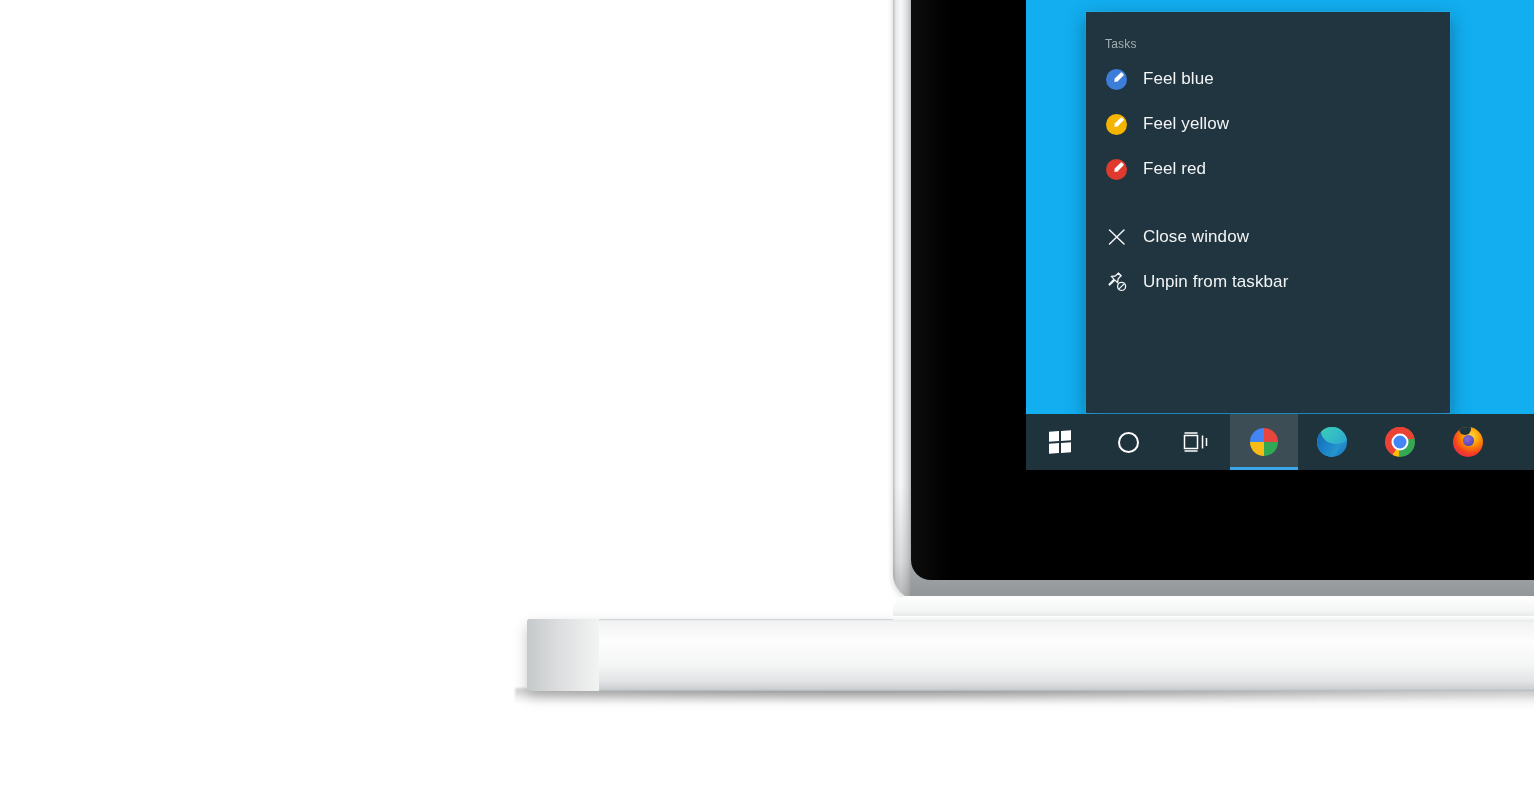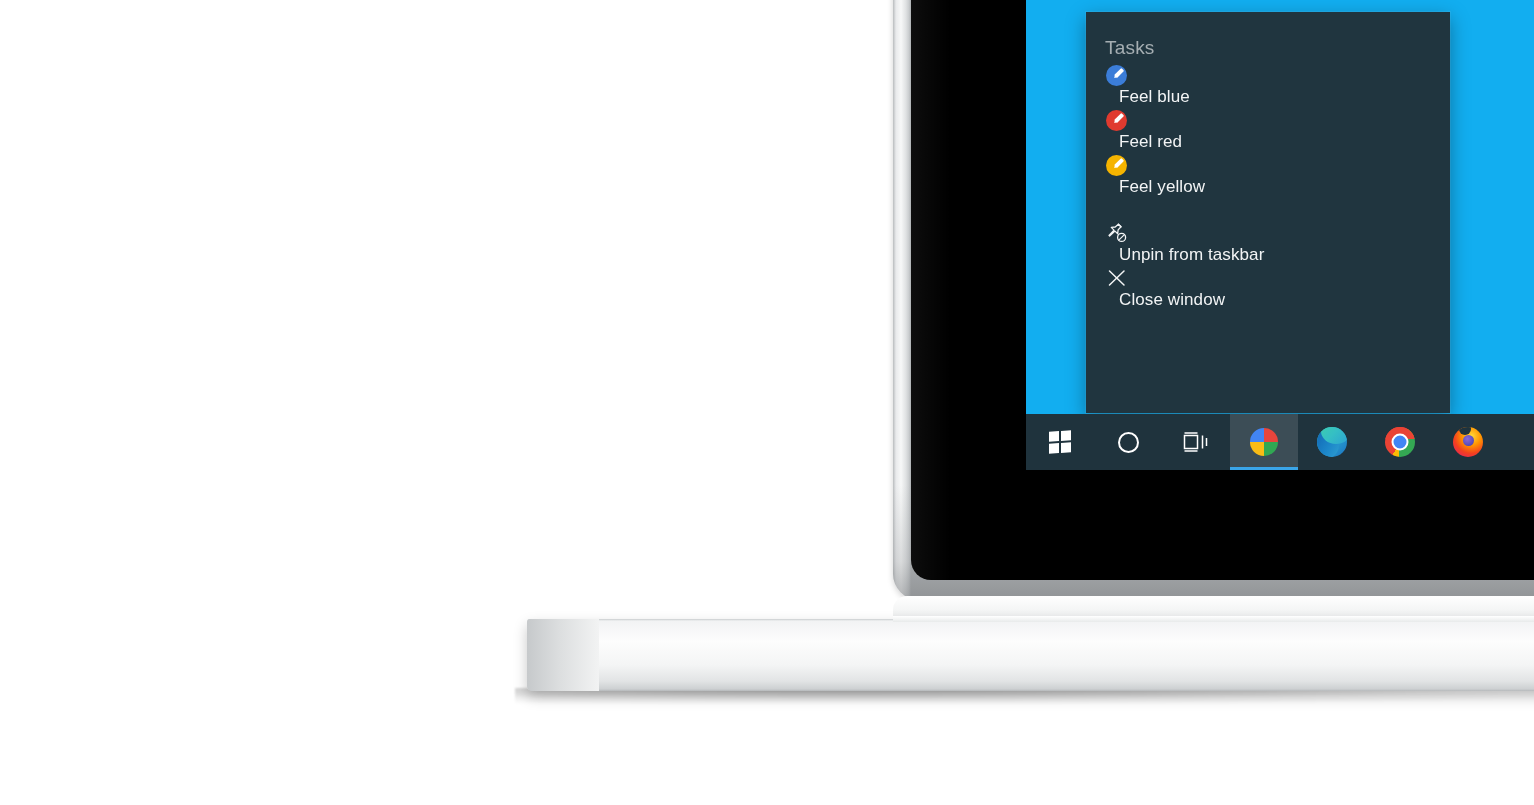--- a/index.html
+++ b/index.html
@@ -83,34 +83,34 @@
     width: 364px;
     height: 401px;
     background: #20353f;
     box-shadow: 0 0 0 1px rgba(255,255,255,0.06), 0 6px 18px rgba(0,0,0,0.35);
     box-sizing: border-box;
     padding: 0;
     overflow: hidden;
   }
   .jl-header {
     color: #a5aeb2;
-    font-size: 19px;
+    font-size: 12px;
     padding: 26px 1px 6px 19px;
     letter-spacing: 0.2px;
     line-height: 1;
   }
   .jl-list { margin: 0; padding: 0; }
   .jl-item {
     display: flex;
+    align-items: center;
     height: 45px;
     padding-left: 19px;
     color: #f2f4f5;
     font-size: 17px;
     cursor: default;
-    flex-direction: column;
   }
   .jl-item .jl-label {
     margin-left: 14px;
     white-space: nowrap;
     letter-spacing: 0.1px;
   }
   .jl-icon {
     width: 24px;
     height: 24px;
     flex: 0 0 24px;
@@ -368,64 +368,64 @@
         <div class="jl-item">
           <span class="jl-icon">
             <span class="dot" style="background:#3b7dd8"></span>
             <span class="brush"></span>
           </span>
           <span class="jl-label">Feel blue</span>
         </div>
 
         <div class="jl-item">
           <span class="jl-icon">
+            <span class="dot" style="background:#f5b400"></span>
+            <span class="brush"></span>
+          </span>
+          <span class="jl-label">Feel yellow</span>
+        </div>
+
+        <div class="jl-item">
+          <span class="jl-icon">
             <span class="dot" style="background:#e03a2f"></span>
             <span class="brush"></span>
           </span>
           <span class="jl-label">Feel red</span>
         </div>
 
+
+        <div class="jl-gap"></div>
+
+
         <div class="jl-item">
           <span class="jl-icon">
-            <span class="dot" style="background:#f5b400"></span>
-            <span class="brush"></span>
-          </span>
-          <span class="jl-label">Feel yellow</span>
+            <svg class="close-svg" width="24" height="24" viewBox="0 0 24 24">
+              <line x1="4.5" y1="5" x2="19" y2="19" stroke="#f2f4f5" stroke-width="1.5" stroke-linecap="round"></line>
+              <line x1="19" y1="5" x2="4.5" y2="19" stroke="#f2f4f5" stroke-width="1.5" stroke-linecap="round"></line>
+            </svg>
+          </span>
+          <span class="jl-label">Close window</span>
         </div>
-
-
-        <div class="jl-gap"></div>
-
 
         <div class="jl-item">
           <span class="jl-icon">
             <svg class="unpin-svg" width="24" height="24" viewBox="0 0 24 24">
               <g fill="none" stroke="#f2f4f5" stroke-width="1.3" stroke-linejoin="round" stroke-linecap="round">
                 <path d="M13.4 3.2 L10.2 6.0 L6.3 6.4 L9.0 9.1 L4.0 14.4 L4.6 15.0 L10.0 10.1 L12.7 12.8 L13.1 8.9 L16.0 5.8 Z"></path>
                 <path d="M13.4 3.2 L16.0 5.8"></path>
               </g>
               <g>
                 <circle cx="16.6" cy="16.4" r="4.0" fill="none" stroke="#f2f4f5" stroke-width="1.3"></circle>
                 <line x1="14.0" y1="18.9" x2="19.2" y2="13.9" stroke="#f2f4f5" stroke-width="1.3" stroke-linecap="round"></line>
               </g>
             </svg>
           </span>
           <span class="jl-label">Unpin from taskbar</span>
         </div>
 
-        <div class="jl-item">
-          <span class="jl-icon">
-            <svg class="close-svg" width="24" height="24" viewBox="0 0 24 24">
-              <line x1="4.5" y1="5" x2="19" y2="19" stroke="#f2f4f5" stroke-width="1.5" stroke-linecap="round"></line>
-              <line x1="19" y1="5" x2="4.5" y2="19" stroke="#f2f4f5" stroke-width="1.5" stroke-linecap="round"></line>
-            </svg>
-          </span>
-          <span class="jl-label">Close window</span>
-        </div>
-
       </div>
     </div>
 
     <div id="taskbar">
 
       <div class="tb-btn">
         <span class="win-logo">
           <span></span>
             <span></span>
             <span></span>

